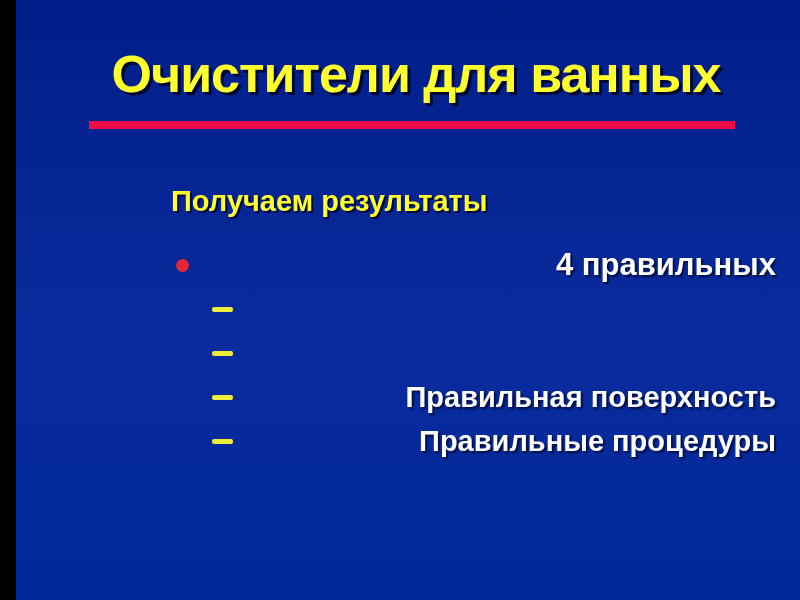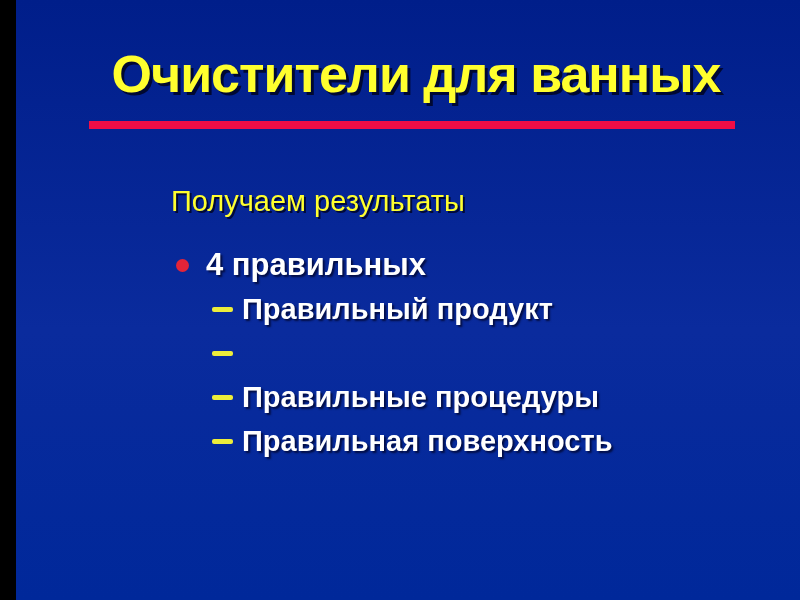--- a/index.html
+++ b/index.html
@@ -44,34 +44,35 @@
     width: 646px;
     height: 8px;
     background: var(--divider-red, #F00D46);
   }
   .subtitle {
     position: absolute;
     top: 185px;
     left: 155px;
     margin: 0;
     font-size: 29px;
-    font-weight: normal;
+    font-weight: bold;
     color: var(--title-yellow, #FFFF2E);
     text-shadow: 2px 2px 0 rgba(0, 5, 40, 0.85);
   }
   .bullets {
     position: absolute;
     top: 243px;
     left: 160px;
     width: 600px;
   }
   .row {
     display: flex;
     align-items: center;
     height: 44px;
+    justify-content: space-between;
   }
   .dot {
     width: 13px;
     height: 13px;
     border-radius: 50%;
     background: var(--bullet-red, #E42438);
     margin-right: 17px;
     flex: 0 0 auto;
   }
   .l1-text {
@@ -113,31 +114,30 @@
 
   <div class="bullets">
 
     <div class="row">
       <span class="dot"></span>
       <span class="l1-text">4 правильных</span>
     </div>
 
     <div class="row l2">
       <span class="dash"></span>
-      <span class="l2-text">Правильный продукт</span>
     </div>
 
     <div class="row l2">
       <span class="dash"></span>
     </div>
 
     <div class="row l2">
       <span class="dash"></span>
-      <span class="l2-text">Правильные процедуры</span>
+      <span class="l2-text">Правильная поверхность</span>
     </div>
 
     <div class="row l2">
       <span class="dash"></span>
-      <span class="l2-text">Правильная поверхность</span>
+      <span class="l2-text">Правильные процедуры</span>
     </div>
 
   </div>
 </div>
 
 </body></html>

